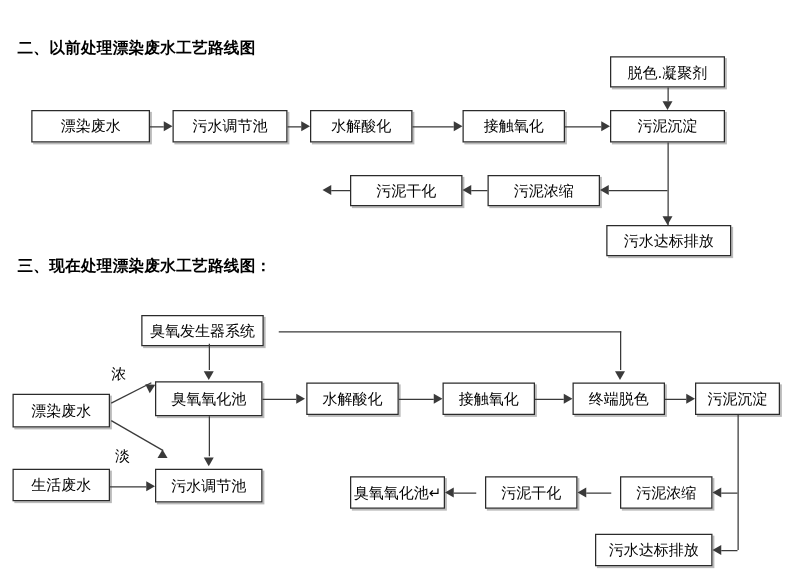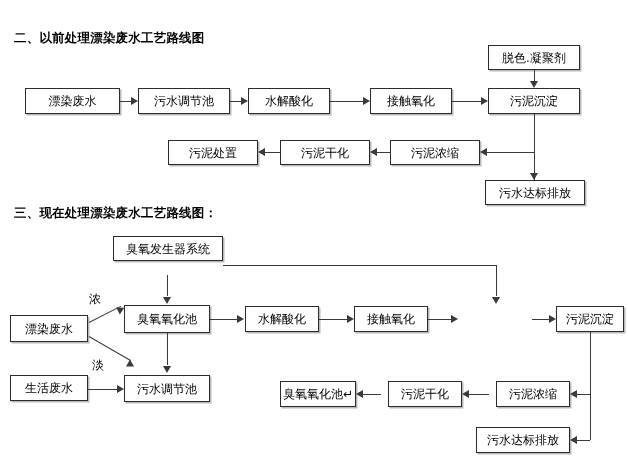--- a/index.html
+++ b/index.html
@@ -78,23 +78,20 @@
   <div class="node" style="left:370px;top:88px;width:82px;height:26px;">
     <span>接触氧化</span>
   </div>
   <div class="node" style="left:488px;top:88px;width:92px;height:26px;">
     <span>污泥沉淀</span>
   </div>
   <div class="node" style="left:488px;top:45px;width:92px;height:25px;">
     <span>脱色.凝聚剂</span>
   </div>
 
-  <div class="node" style="left:168px;top:140px;width:90px;height:25px;">
-    <span>污泥处置</span>
-  </div>
   <div class="node" style="left:280px;top:140px;width:90px;height:25px;">
     <span>污泥干化</span>
   </div>
   <div class="node" style="left:390px;top:140px;width:90px;height:25px;">
     <span>污泥浓缩</span>
   </div>
   <div class="node" style="left:485px;top:180px;width:100px;height:25px;">
     <span>污水达标排放</span>
   </div>
 
@@ -119,21 +116,21 @@
   <div class="arr arr-d" style="left:530px;top:173px;"></div>
 
   <div class="hline" style="left:377px;top:152px;width:13px;"></div>
   <div class="arr arr-l" style="left:370px;top:148px;"></div>
 
   <div class="hline" style="left:265px;top:152px;width:15px;"></div>
   <div class="arr arr-l" style="left:258px;top:148px;"></div>
 
   <div class="heading" style="left:14px;top:205px;">三、现在处理漂染废水工艺路线图：</div>
 
-  <div class="node" style="left:113px;top:236px;width:110px;height:25px;">
+  <div class="node" style="left:113px;top:252px;width:98px;height:25px;">
     <span>臭氧发生器系统</span>
   </div>
 
   <div class="node" style="left:10px;top:315px;width:78px;height:27px;">
     <span>漂染废水</span>
   </div>
   <div class="node" style="left:124px;top:305px;width:86px;height:28px;">
     <span>臭氧氧化池</span>
   </div>
 
@@ -142,20 +139,23 @@
   </div>
   <div class="node" style="left:124px;top:375px;width:86px;height:27px;">
     <span>污水调节池</span>
   </div>
 
   <div class="node" style="left:245px;top:306px;width:74px;height:26px;">
     <span>水解酸化</span>
   </div>
   <div class="node" style="left:354px;top:306px;width:74px;height:26px;">
     <span>接触氧化</span>
+  </div>
+  <div class="node" style="left:458px;top:306px;width:74px;height:26px;">
+    <span>终端脱色</span>
   </div>
   <div class="node" style="left:556px;top:306px;width:68px;height:26px;">
     <span>污泥沉淀</span>
   </div>
 
   <div class="node" style="left:280px;top:381px;width:76px;height:26px;">
     <span>臭氧氧化池↵</span>
   </div>
   <div class="node" style="left:388px;top:381px;width:74px;height:26px;">
     <span>污泥干化</span>

